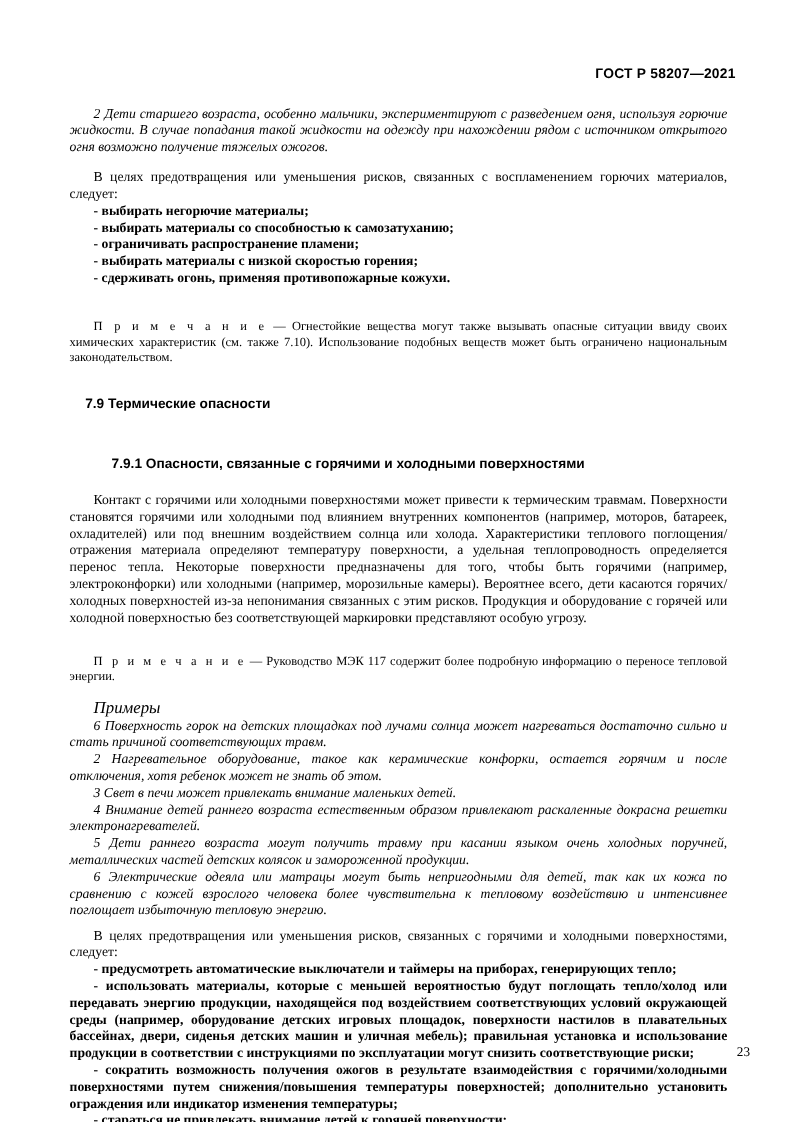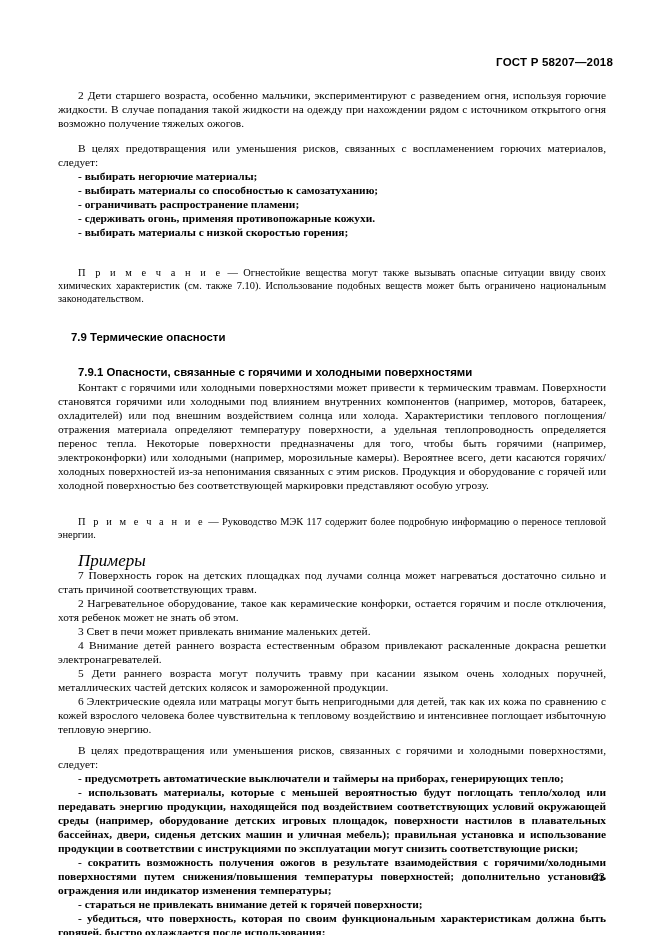--- a/index.html
+++ b/index.html
@@ -37,20 +37,21 @@
     width: 548px;
   }
   p {
     margin: 0;
     font-size: 11.4px;
     line-height: 14.0px;
     text-align: justify;
     text-justify: inter-word;
   }
   .ital {
+    font-style: italic;
   }
   .indent {
     text-indent: 20px;
   }
   .dash {
     text-indent: 20px;
     font-weight: bold;
   }
   .gap-s { height: 7px; }
   .gap-m { height: 11px; }
@@ -69,58 +70,58 @@
     font-family: "Liberation Sans", sans-serif;
     font-size: 11.4px;
     font-weight: bold;
     margin: 13px;
     line-height: 15px;
   }
   h3.sub {
     font-family: "Liberation Sans", sans-serif;
     font-size: 11.4px;
     font-weight: bold;
-    margin: 0;
+    margin: 15px;
     line-height: 15px;
     text-indent: 20px;
   }
   .examples-title {
     font-style: italic;
-    font-size: 17px;
+    font-size: 14px;
     text-indent: 20px;
     line-height: 14px;
   }
   .pagenum {
     position: absolute;
-    right: 56px;
+    right: 36px;
     bottom: 52px;
-    font-family: Liberation Sans, sans-serif;
+    font-family: Liberation Serif, serif;
     font-size: 11px;
   }
 </style>
 </head>
 <body>
 
 <div class="page">
 
-  <div class="header">ГОСТ Р 58207—2018</div>
+  <div class="header">ГОСТ Р 58207—2021</div>
 
   <div class="content">
 
     <p class="ital indent">2 Дети старшего возраста, особенно мальчики, экспериментируют с разведением огня, используя горючие жидкости. В случае попадания такой жидкости на одежду при нахождении рядом с источником открытого огня возможно получение тяжелых ожогов.</p>
 
     <div class="gap-m"></div>
 
     <p class="indent">В целях предотвращения или уменьшения рисков, связанных с воспламенением горючих материалов, следует:</p>
 
     <p class="dash">- выбирать негорючие материалы;</p>
     <p class="dash">- выбирать материалы со способностью к самозатуханию;</p>
     <p class="dash">- ограничивать распространение пламени;</p>
+    <p class="dash">- выбирать материалы с низкой скоростью горения;</p>
     <p class="dash">- сдерживать огонь, применяя противопожарные кожухи.</p>
-    <p class="dash">- выбирать материалы с низкой скоростью горения;</p>
 
     <div class="gap-m"></div>
 
     <p class="note"><span class="sp">П р и м е ч а н и е</span><span> —  Огнестойкие вещества могут также вызывать опасные ситуации ввиду своих химических характеристик (см. также 7.10). Использование подобных веществ может быть ограничено национальным законодательством.</span></p>
 
     <div class="gap-m"></div>
 
     <h2 class="sect">7.9 Термические опасности</h2>
 
     <div class="gap-s"></div>
@@ -130,21 +131,21 @@
     <p class="indent">Контакт с горячими или холодными поверхностями может привести к термическим травмам. Поверхности становятся горячими или холодными под влиянием внутренних компонентов (например, моторов, батареек, охладителей) или под внешним воздействием солнца или холода. Характеристики теплового поглощения/отражения материала определяют температуру поверхности, а удельная теплопроводность определяется перенос тепла. Некоторые поверхности предназначены для того, чтобы быть горячими (например, электроконфорки) или холодными (например, морозильные камеры). Вероятнее всего, дети касаются горячих/холодных поверхностей из-за непонимания связанных с этим рисков. Продукция и оборудование с горячей или холодной поверхностью без соответствующей маркировки представляют особую угрозу.</p>
 
     <div class="gap-s"></div>
 
     <p class="note"><span class="sp">П р и м е ч а н и е</span><span> —  Руководство МЭК 117 содержит более подробную информацию о переносе тепловой энергии.</span></p>
 
     <div class="gap-l"></div>
 
     <p class="examples-title">Примеры</p>
 
-    <p class="ital indent">7 Поверхность горок на детских площадках под лучами солнца может нагреваться достаточно сильно и стать причиной соответствующих травм.</p>
+    <p class="ital indent">6 Поверхность горок на детских площадках под лучами солнца может нагреваться достаточно сильно и стать причиной соответствующих травм.</p>
     <p class="ital indent">2 Нагревательное оборудование, такое как керамические конфорки, остается горячим и после отключения, хотя ребенок может не знать об этом.</p>
     <p class="ital indent">3 Свет в печи может привлекать внимание маленьких детей.</p>
     <p class="ital indent">4 Внимание детей раннего возраста естественным образом привлекают раскаленные докрасна решетки электронагревателей.</p>
     <p class="ital indent">5 Дети раннего возраста могут получить травму при касании языком очень холодных поручней, металлических частей детских колясок и замороженной продукции.</p>
     <p class="ital indent">6 Электрические одеяла или матрацы могут быть непригодными для детей, так как их кожа по сравнению с кожей взрослого человека более чувствительна к тепловому воздействию и интенсивнее поглощает избыточную тепловую энергию.</p>
 
     <div class="gap-s"></div>
 
     <p class="indent">В целях предотвращения или уменьшения рисков, связанных с горячими и холодными поверхностями, следует:</p>
 

